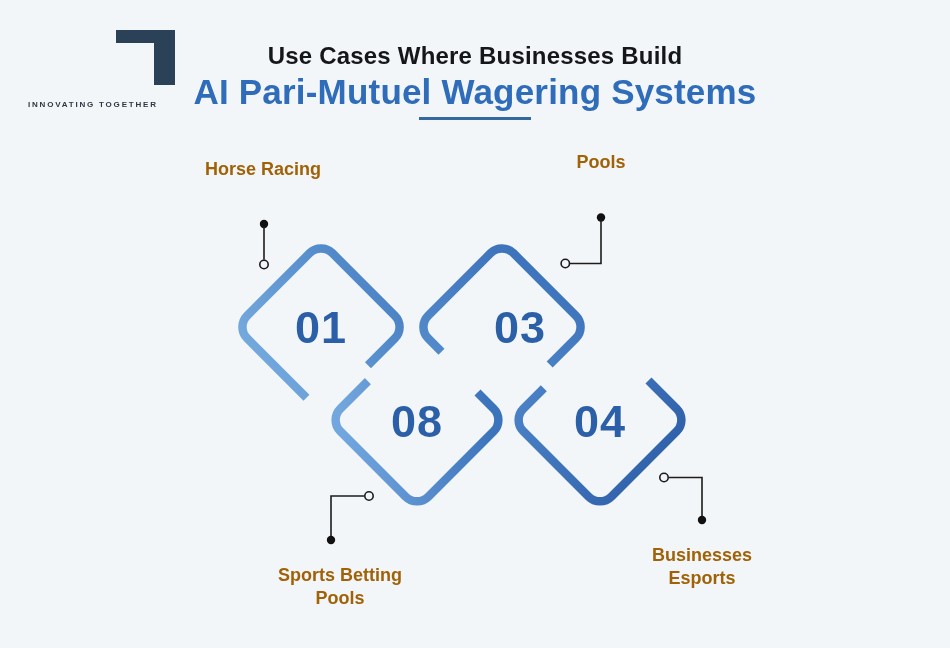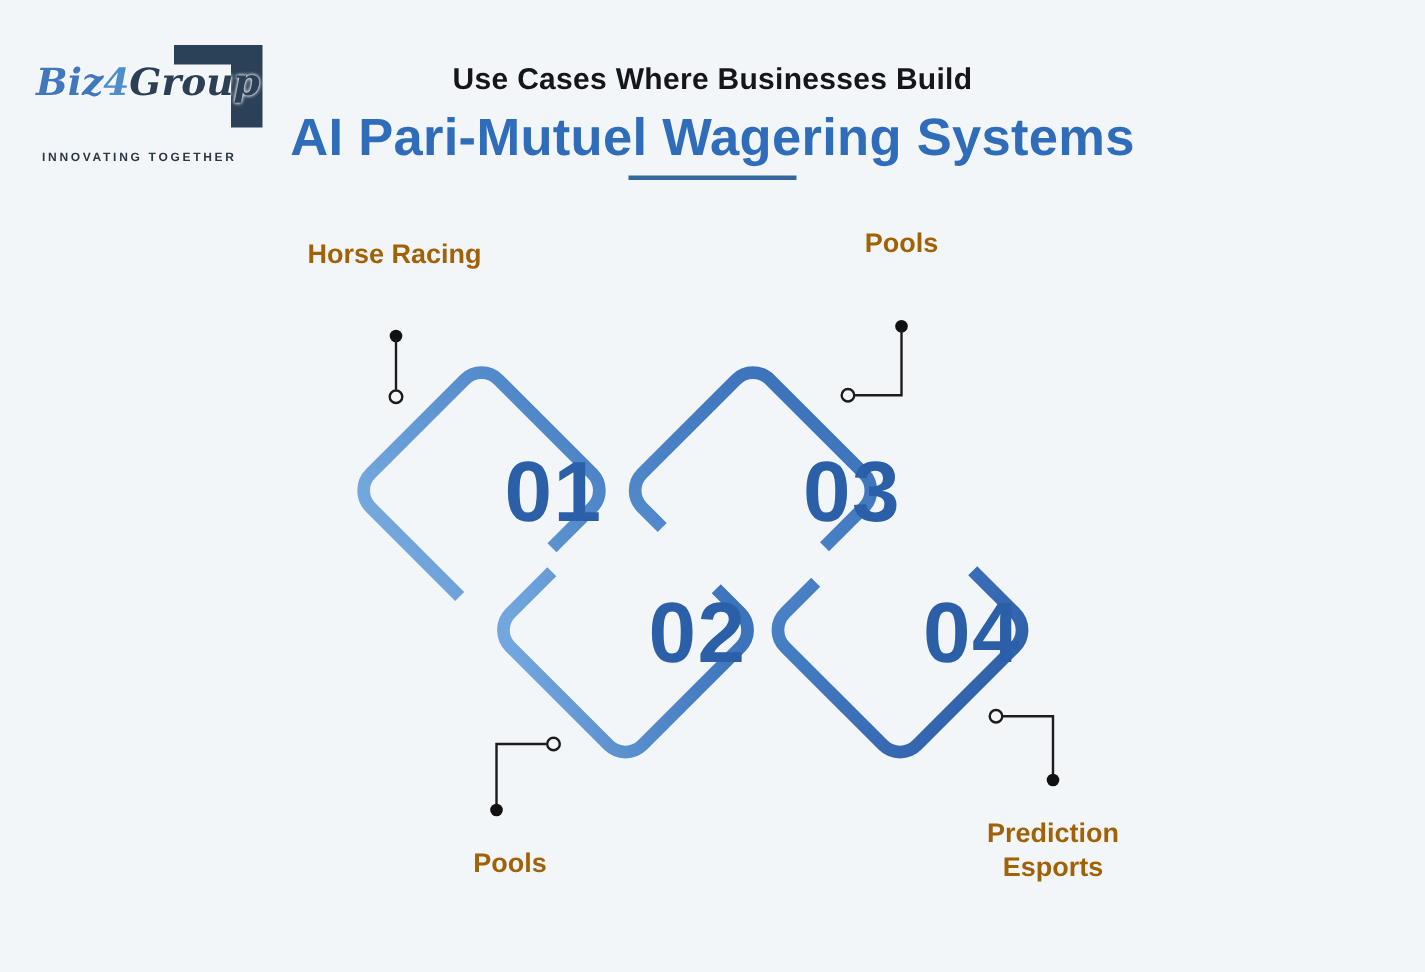--- a/index.html
+++ b/index.html
@@ -20,44 +20,43 @@
   }
   .brand .p1{color:#4077bd;}
   .brand .p2{color:#4d8ecb;}
   .brand .p3{color:#2b3f55;}
   .tagline{
     position:absolute;left:8px;top:50px;z-index:1;
     font-size:8px;font-weight:700;letter-spacing:1.8px;color:#2b3844;white-space:nowrap;margin-top:28px;
   }
   
   .header{position:absolute;left:0;right:0;top:0;text-align:center;}
-  .title-line1{position:absolute;left:0;right:0;top:42px;font-size:20px;font-weight:700;color:#15161a;letter-spacing:.2px;}
+  .title-line1{position:absolute;left:0;right:0;top:42px;font-size:24px;font-weight:700;color:#15161a;letter-spacing:.2px;}
   .title-line2{position:absolute;left:0;right:0;top:72px;font-size:35px;font-weight:700;color:#2f6cb9;letter-spacing:.2px;}
   .title-underline{position:absolute;left:419px;top:117px;width:112px;height:3px;background:#34699f;}
   
   .diagram-svg{position:absolute;left:0;top:0;}
   .num{
     position:absolute;transform:translate(-50%,-50%);
-    font-size:57px;font-weight:700;color:#2b5fa8;letter-spacing:1px;white-space:nowrap;margin-left:48px;
+    font-size:45px;font-weight:700;color:#2b5fa8;letter-spacing:1px;white-space:nowrap;
   }
   .uc-label{
     position:absolute;transform:translateX(-50%);
     font-size:18px;font-weight:700;color:#a16207;line-height:22.5px;
     text-align:center;white-space:nowrap;
   }
 </style>
 </head>
 <body>
 
 <div class="logo">
   <div class="logo-mark">
     <div class="bar-top"></div>
     <div class="bar-right"></div>
   </div>
-  <div class="brand"><span class="p1">Biz</span><span class="p2">4</span><span class="p3">Group</span></div>
   <div class="tagline">INNOVATING TOGETHER</div>
 </div>
 
 <div class="header">
   <div class="title-line1">Use Cases Where Businesses Build</div>
   <div class="title-line2">AI Pari-Mutuel Wagering Systems</div>
   <div class="title-underline"></div>
 </div>
 
 <svg class="diagram-svg" width="950" height="648" viewBox="0 0 950 648">
@@ -107,32 +106,33 @@
   </g>
 
   <g stroke="#1c1c1c" stroke-width="1.6" fill="none">
     <circle cx="664" cy="477.5" r="4.2" fill="#f3f6f9"></circle>
     <polyline points="668.7,477.5 702,477.5 702,516"></polyline>
     <circle cx="702" cy="520" r="4.2" fill="#111" stroke="none"></circle>
   </g>
 </svg>
 
 <div class="num" style="left:321px;top:328px;">01</div>
-<div class="num" style="left:417px;top:422px;">02</div>
+<div class="num" style="left:417px;top:422px;">08</div>
 <div class="num" style="left:520px;top:328px;">03</div>
 <div class="num" style="left:600px;top:422px;text-align:right;">04</div>
 
 <div class="uc-label" style="left:263px;top:158px;">
   <div>Horse Racing</div>
 </div>
 
 <div class="uc-label" style="left:601px;top:151px;">
   <div>Pools</div>
 </div>
 
 <div class="uc-label" style="left:340px;top:564px;">
+  <div>Sports Betting</div>
   <div>Pools</div>
 </div>
 
 <div class="uc-label" style="left:702px;top:544px;">
-  <div>Prediction</div>
+  <div>Businesses</div>
   <div>Esports</div>
 </div>
 
 </body></html>

